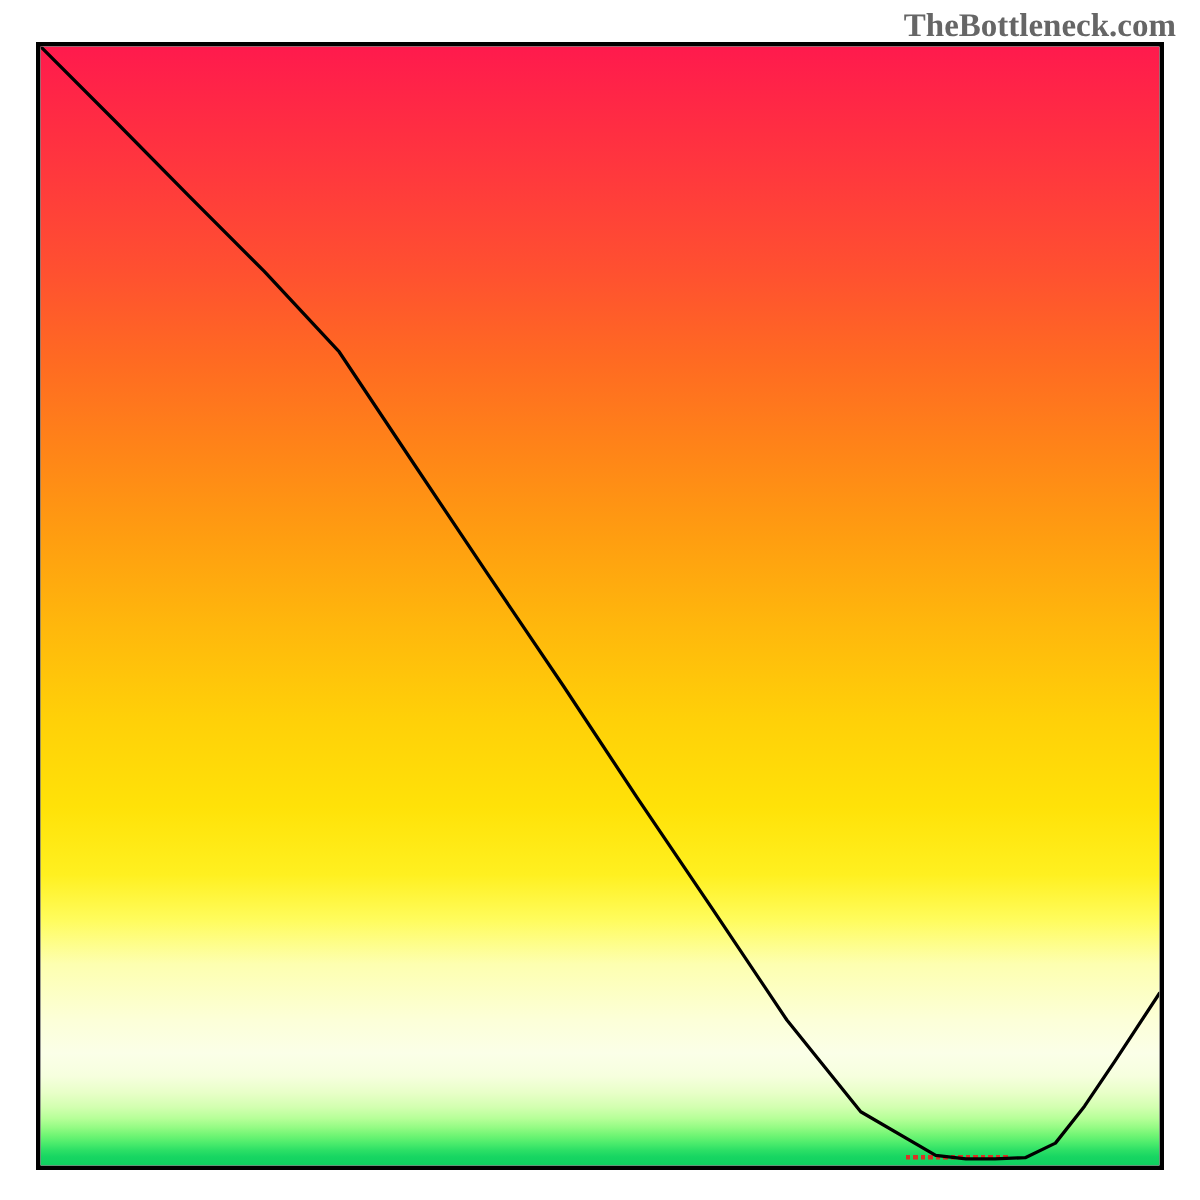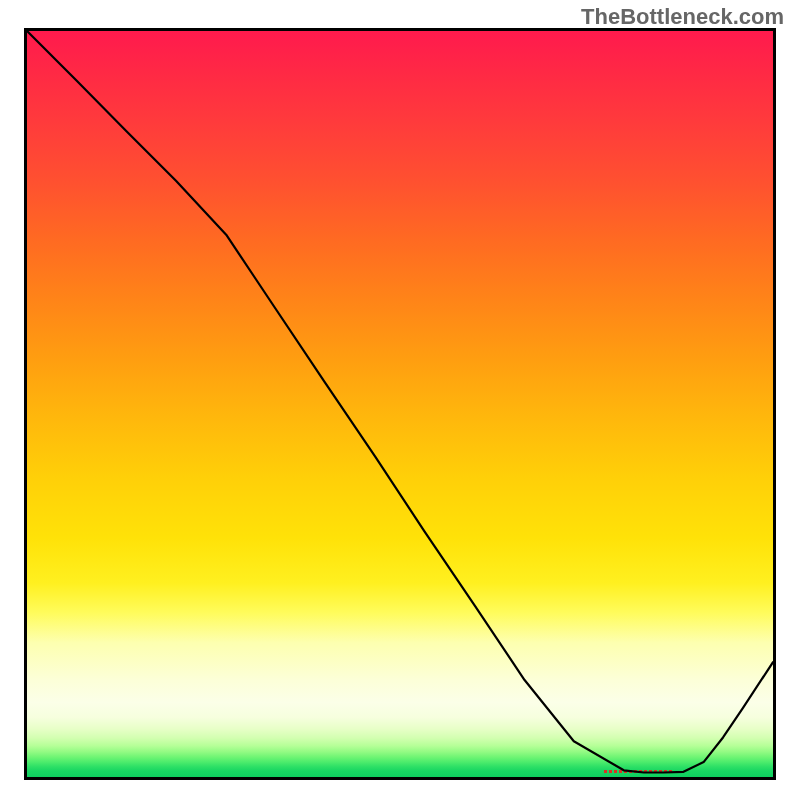--- a/index.html
+++ b/index.html
@@ -7,20 +7,21 @@
     padding: 0;
     width: 800px;
     height: 800px;
     background: #ffffff;
     font-family: Arial, Helvetica, sans-serif;
   }
   .container {
     position: relative;
     width: 800px;
     height: 640px;
+    font-family: Liberation Serif, serif;
   }
   .watermark {
     position: absolute;
     top: 4px;
     right: 16px;
     font-size: 22px;
     font-weight: bold;
     color: #666666;
     letter-spacing: 0px;
   }

